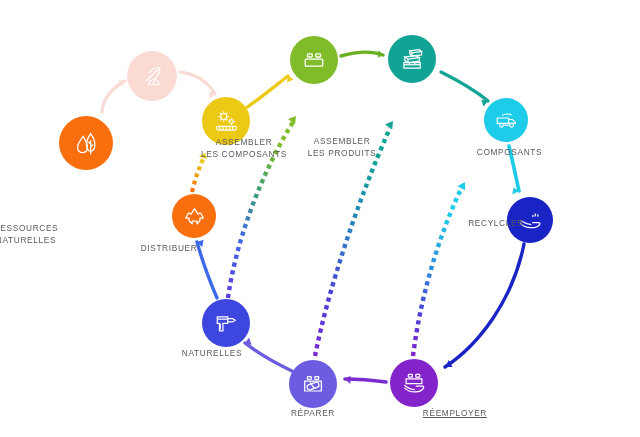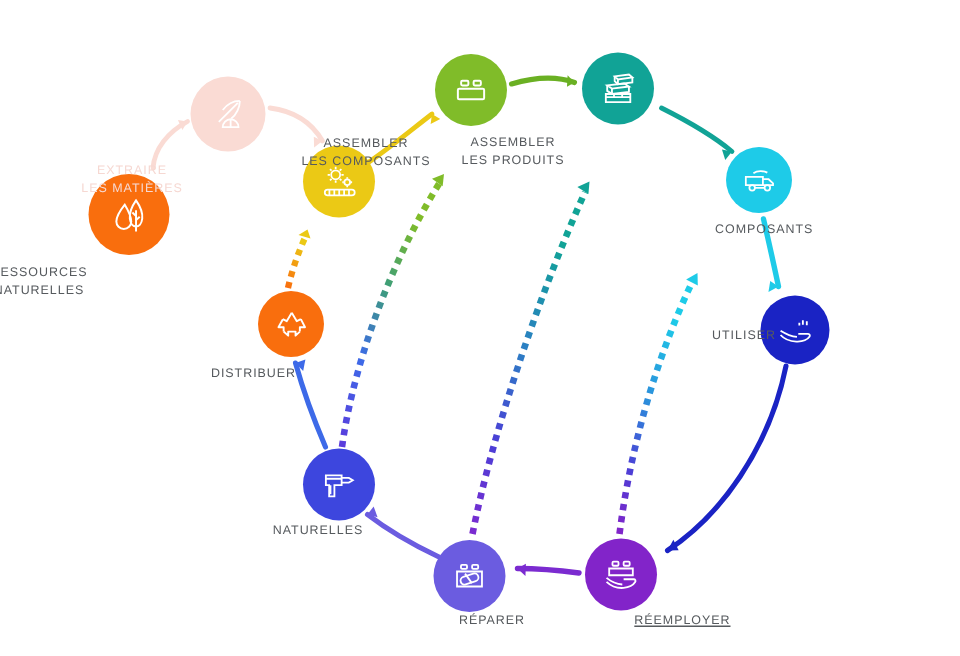--- a/index.html
+++ b/index.html
@@ -35,21 +35,21 @@
     position: absolute;
     color: #565a5e;
     font-size: 8.3px;
     letter-spacing: 0.65px;
     line-height: 11.5px;
     text-align: center;
     white-space: pre-line;
     font-weight: 400;
   }
   .node-label.faded { color: #f6d8d2; }
-  .node-label.center { transform: translateX(-50%); }
+  .node-label.center { transform: translateX(-50%); margin-top: 47px; }
 </style>
 </head>
 <body>
 
 <div id="canvas">
 
   <svg id="arrow-layer" viewBox="0 0 640 437">
     <defs>
 
       <linearGradient id="g-recyc" x1="0" y1="1" x2="0.25" y2="0">
@@ -153,22 +153,20 @@
     <span>
       <svg width="28" height="28" viewBox="0 0 32 32" fill="none" stroke="#ffffff" stroke-width="1.4">
         <path d="M25 6 C20 6 15 9 12 13"></path>
         <path d="M25 6 C25 11 22.5 16.5 18.5 19.5"></path>
         <path d="M23.5 7.5 L9 22"></path>
         <path d="M12 26 C12 22.7 14.7 20 18 20 C21.3 20 24 22.7 24 26 Z"></path>
         <path d="M18 20 L18 26"></path>
       </svg>
     </span>
   </div>
-  <div class="node-label center faded" style="left:153px; top:108px; width:130px; margin-left:-65px;">EXTRAIRE
-LES MATIÈRES</div>
 
   <div class="node" style="left:202px; top:97px; width:48px; height:48px; background:#EBC915;">
     <span>
       <svg width="29" height="29" viewBox="0 0 32 32" fill="none" stroke="#ffffff" stroke-width="1.3">
         <circle cx="13" cy="10.5" r="3.3"></circle>
         <path d="M13 4.6 L13 6.3 M13 14.7 L13 16.4 M7.1 10.5 L8.8 10.5 M17.2 10.5 L18.9 10.5
                  M8.8 6.3 L10 7.5 M16 13.5 L17.2 14.7 M17.2 6.3 L16 7.5 M10 13.5 L8.8 14.7"></path>
         <circle cx="21.5" cy="16" r="2.1"></circle>
         <path d="M21.5 12.4 L21.5 13.5 M21.5 18.5 L21.5 19.6 M17.9 16 L19 16 M24 16 L25.1 16"></path>
         <rect x="5" y="21.4" width="22" height="4.2" rx="2.1"></rect>
@@ -225,21 +223,21 @@
   <div class="node" style="left:507px; top:197px; width:46px; height:46px; background:#1A23C4;">
     <span>
       <svg width="28" height="28" viewBox="0 0 32 32" fill="none" stroke="#ffffff" stroke-width="1.4">
         <path d="M5 16.5 C9 19 13 20.8 17.5 21.2"></path>
         <path d="M5 19.8 C7.5 22.6 12 24.6 17 24.8 C21.5 25 25.4 23.4 27 21.2
                  C27.7 20.2 27.2 19 26 19 L18.5 19"></path>
         <path d="M22 8.5 L22 12 M25 9.4 L25 12.4 M19.3 10.4 L19.3 12.6"></path>
       </svg>
     </span>
   </div>
-  <div class="node-label" style="left:460px; top:218px; width:72px; text-align:center;">UTILISER</div>
+  <div class="node-label" style="left:460px; top:218px; width:72px; text-align:center;">RECYLCLER</div>
 
   <div class="node" style="left:390px; top:359px; width:48px; height:48px; background:#8224C9;">
     <span>
       <svg width="28" height="28" viewBox="0 0 32 32" fill="none" stroke="#ffffff" stroke-width="1.4">
         <rect x="9.5" y="6.2" width="4.6" height="3.1" rx="0.8"></rect>
         <rect x="18" y="6.2" width="4.6" height="3.1" rx="0.8"></rect>
         <path d="M7 11.4 L25 11.4 L25 16.6 L7 16.6 Z"></path>
         <path d="M5 18.6 C8.6 21.6 12.6 23.4 17 23.6"></path>
         <path d="M5 21.6 C8.6 25 13.4 26.6 18 26.2 C22 25.9 25.4 24 26.8 21.8
                  C27.4 20.8 26.9 19.6 25.7 19.6 L18 19.6"></path>
@@ -252,21 +250,21 @@
     <span>
       <svg width="28" height="28" viewBox="0 0 32 32" fill="none" stroke="#ffffff" stroke-width="1.4">
         <rect x="9.5" y="7.5" width="4.6" height="3.1" rx="0.8"></rect>
         <rect x="18" y="7.5" width="4.6" height="3.1" rx="0.8"></rect>
         <path d="M6.5 12.6 L25.5 12.6 L25.5 24 L6.5 24 Z"></path>
         <rect x="9" y="15.3" width="14" height="6" rx="3" transform="rotate(-18 16 18.3)"></rect>
         <path d="M12.6 14.2 L17.8 21.4"></path>
       </svg>
     </span>
   </div>
-  <div class="node-label" style="left:291px; top:408px; width:74px; text-align:center;">RÉPARER</div>
+  <div class="node-label" style="left:276px; top:408px; width:74px; text-align:center;">RÉPARER</div>
 
   <div class="node" style="left:202px; top:299px; width:48px; height:48px; background:#3D46DE;">
     <span>
       <svg width="28" height="28" viewBox="0 0 32 32" fill="none" stroke="#ffffff" stroke-width="1.4">
         <path d="M6 9 L18 9 L18 16.5 L12.5 16.5 L12.5 25 L8.5 25 L8.5 16.5 L6 16.5 Z"></path>
         <path d="M18 11 L23.5 11 L26.5 12.8 L23.5 14.6 L18 14.6"></path>
         <path d="M6 11.6 L18 11.6"></path>
         <path d="M9.5 16.5 L9.5 23.5"></path>
       </svg>
     </span>

